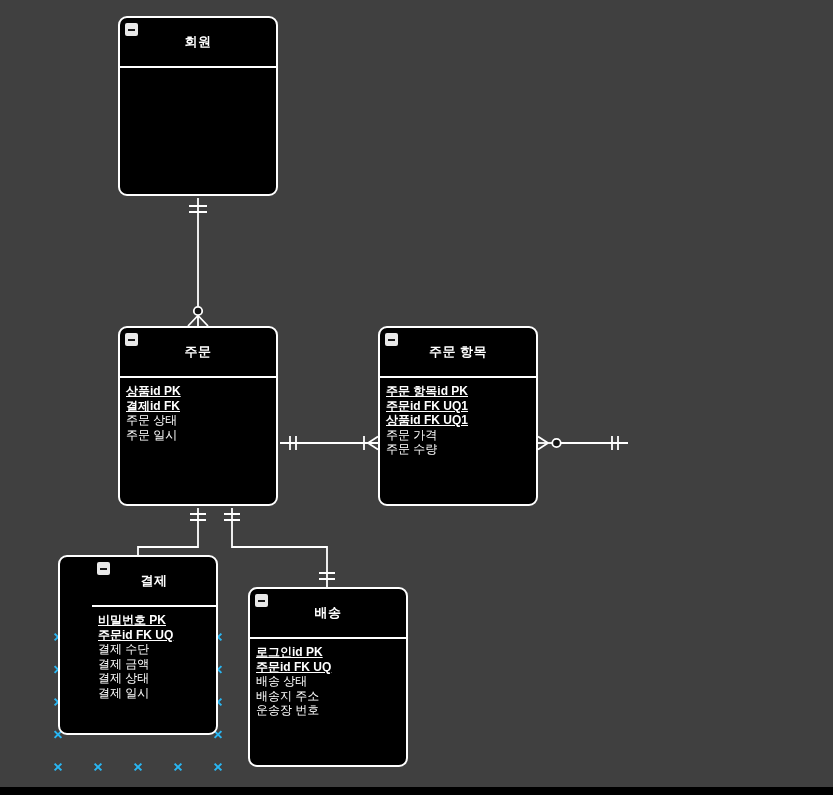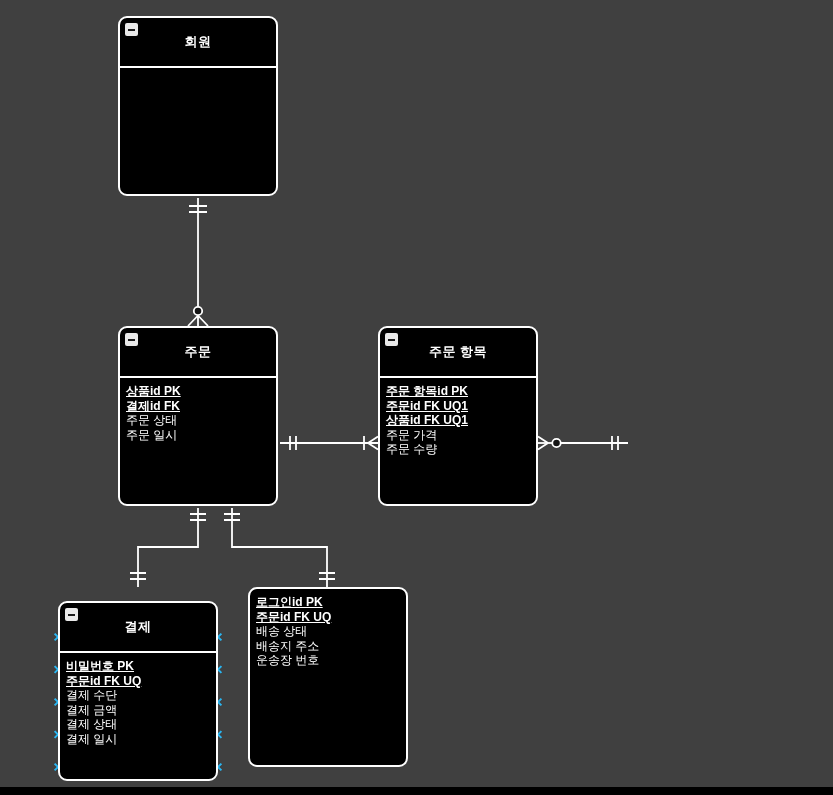--- a/index.html
+++ b/index.html
@@ -131,38 +131,44 @@
     <div class="entity-fields">
       <div class="field key">주문 항목id PK</div>
       <div class="field key">주문id FK UQ1</div>
       <div class="field key">상품id FK UQ1</div>
       <div class="field">주문 가격</div>
       <div class="field">주문 수량</div>
     </div>
   </div>
 
 
-  <div class="entity" style="left:58px;top:601px;">
+  <div class="entity" style="left:58px;top:555px;padding-left:32px;">
     <div class="entity-title">
       <span class="collapse">
           <span class="minus"></span>
         </span>
       <span class="title-text">결제</span>
     </div>
     <div class="entity-fields">
       <div class="field key">비밀번호 PK</div>
       <div class="field key">주문id FK UQ</div>
       <div class="field">결제 수단</div>
       <div class="field">결제 금액</div>
       <div class="field">결제 상태</div>
       <div class="field">결제 일시</div>
     </div>
   </div>
 
   <div class="entity" style="left:248px;top:587px;">
+    <div class="entity-title">
+      <span class="collapse">
+          <span class="minus"></span>
+        </span>
+      <span class="title-text">배송</span>
+    </div>
     <div class="entity-fields">
       <div class="field key">로그인id PK</div>
       <div class="field key">주문id FK UQ</div>
       <div class="field">배송 상태</div>
       <div class="field">배송지 주소</div>
       <div class="field">운송장 번호</div>
     </div>
   </div>
 
   <div class="bottom-strip"></div>

